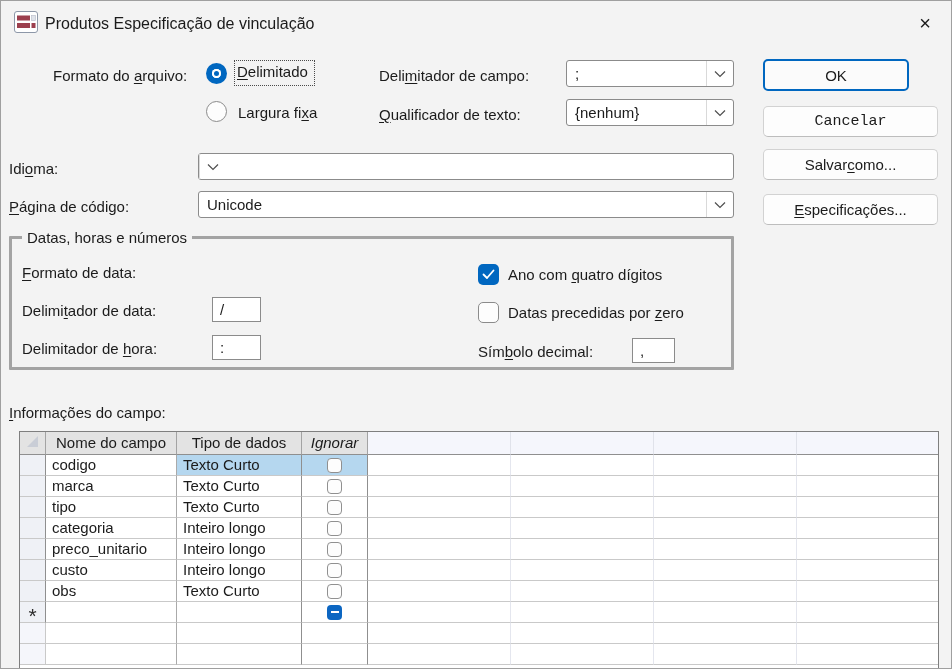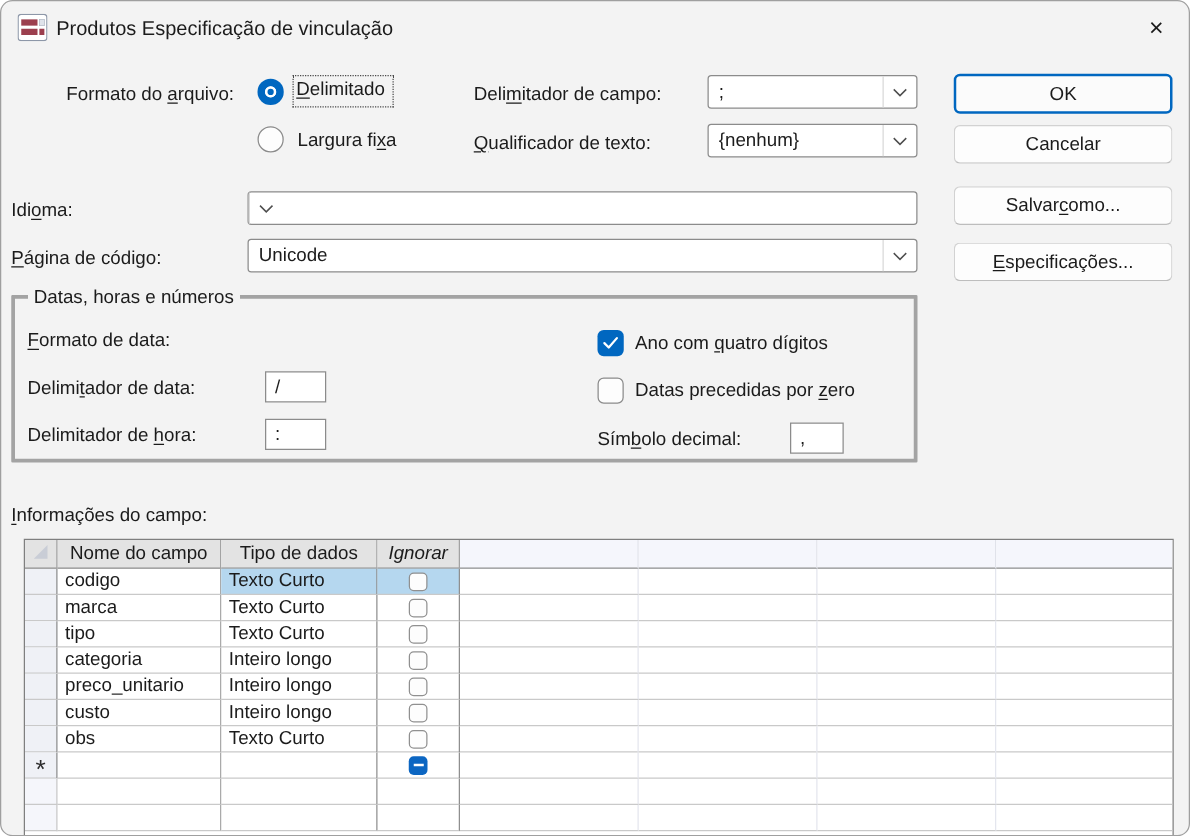--- a/index.html
+++ b/index.html
@@ -6,21 +6,21 @@
   body {
     font-family: "Liberation Sans", "DejaVu Sans", sans-serif;
     background: #ffffff;
     color: #1b1b1b;
   }
   .dialog {
     position: relative;
     width: 952px; height: 669px;
     background: #f3f3f3;
     border: 1px solid #9f9f9f;
-    border-radius: 10px;
+    border-radius: 0;
     overflow: hidden;
     font-size: 15px;
   }
   .abs { position: absolute; }
   u { text-underline-offset: 2px; }
 
   
   .titlebar-text { left: 44px; top: 12px; font-size: 16px; line-height: 22px; }
   .app-icon { left: 13px; top: 10px; width: 24px; height: 22px; }
   .close-btn {
@@ -148,22 +148,22 @@
   <div class="abs lbl" style="left:378px; top:104px;"><u>Q</u>ualificador de texto:</div>
   <div class="abs combo" style="left:565px; top:98px; width:168px; height:27px;">
     <span class="val">{nenhum}</span>
     <span class="dd">
         <svg width="12" height="8" viewBox="0 0 12 8">
           <path d="M1 1.5 L6 6.5 L11 1.5" fill="none" stroke="#4f4f4f" stroke-width="1.2"></path>
         </svg>
       </span>
   </div>
 
-  <div class="abs btn default" style="left:762px; top:58px; width:175px; height:32px;text-align:center;">OK</div>
-  <div class="abs btn" style="left:762px; top:99px; width:175px; height:31px;">Cancelar</div>
+  <div class="abs btn default" style="left:762px; top:58px; width:146px; height:32px;text-align:center;">OK</div>
+  <div class="abs btn" style="left:762px; top:105px; width:175px; height:31px;font-family:Liberation Mono, monospace;">Cancelar</div>
   <div class="abs btn" style="left:762px; top:148px; width:175px; height:31px;">Salvar <u>c</u>omo...</div>
   <div class="abs btn" style="left:762px; top:193px; width:175px; height:31px;"><u>E</u>specificações...</div>
 
   <div class="abs lbl" style="left:8px; top:158px;text-align:right;">Idi<u>o</u>ma:</div>
   <div class="abs combo" style="left:197px; top:152px; width:536px; height:27px;">
     <span class="dd">
         <svg width="12" height="8" viewBox="0 0 12 8">
           <path d="M1 1.5 L6 6.5 L11 1.5" fill="none" stroke="#4f4f4f" stroke-width="1.2"></path>
         </svg>
       </span>

